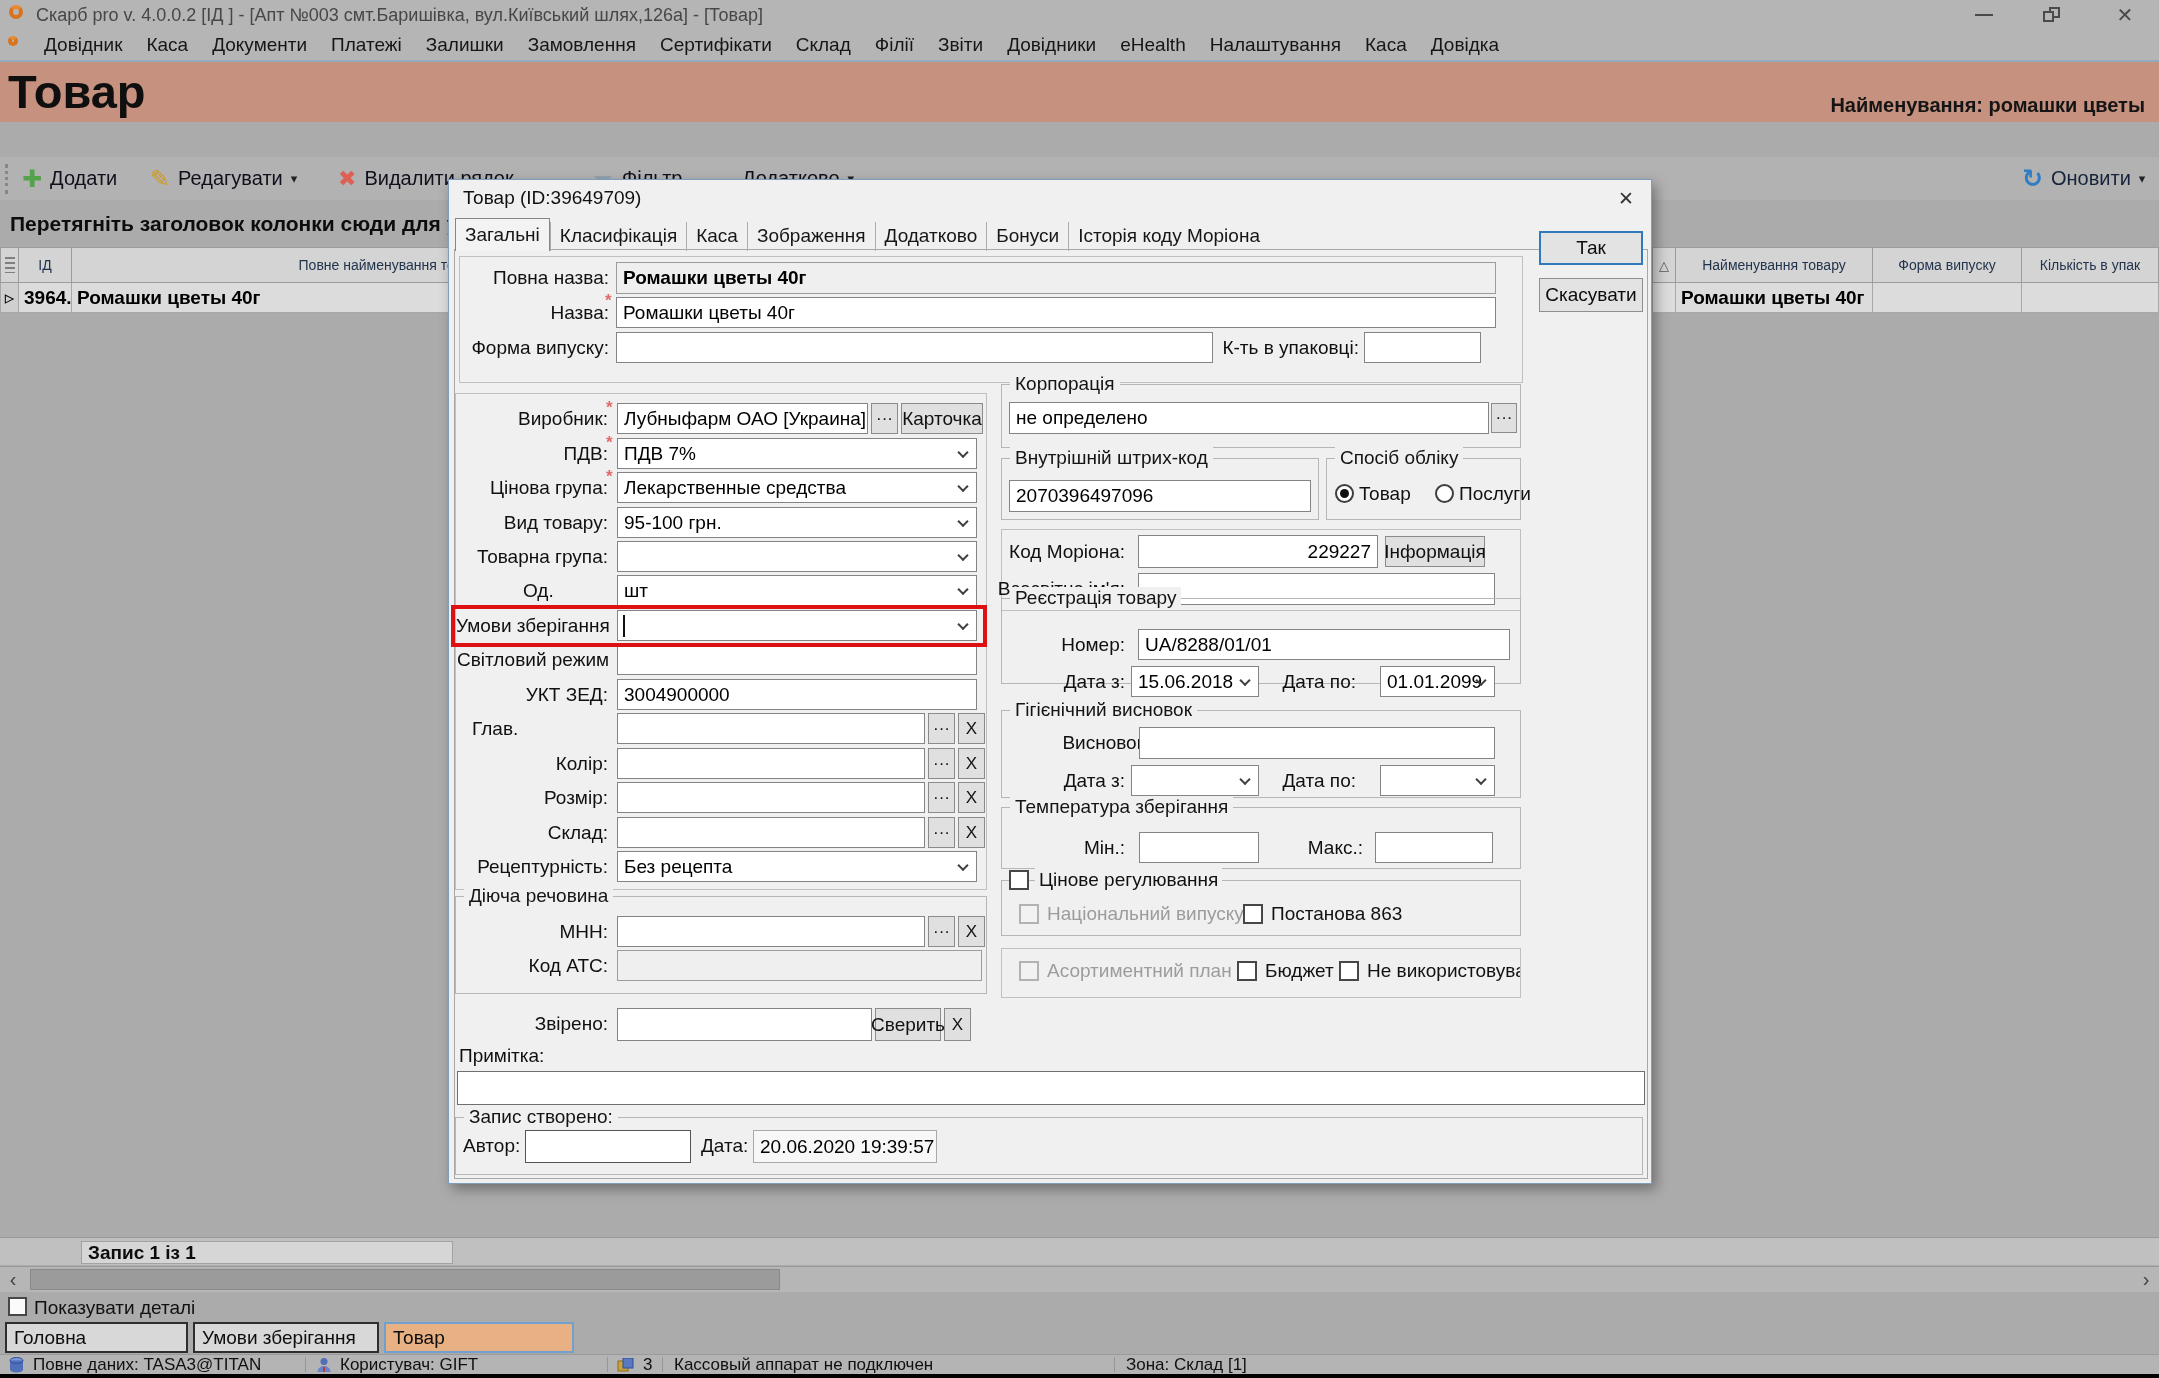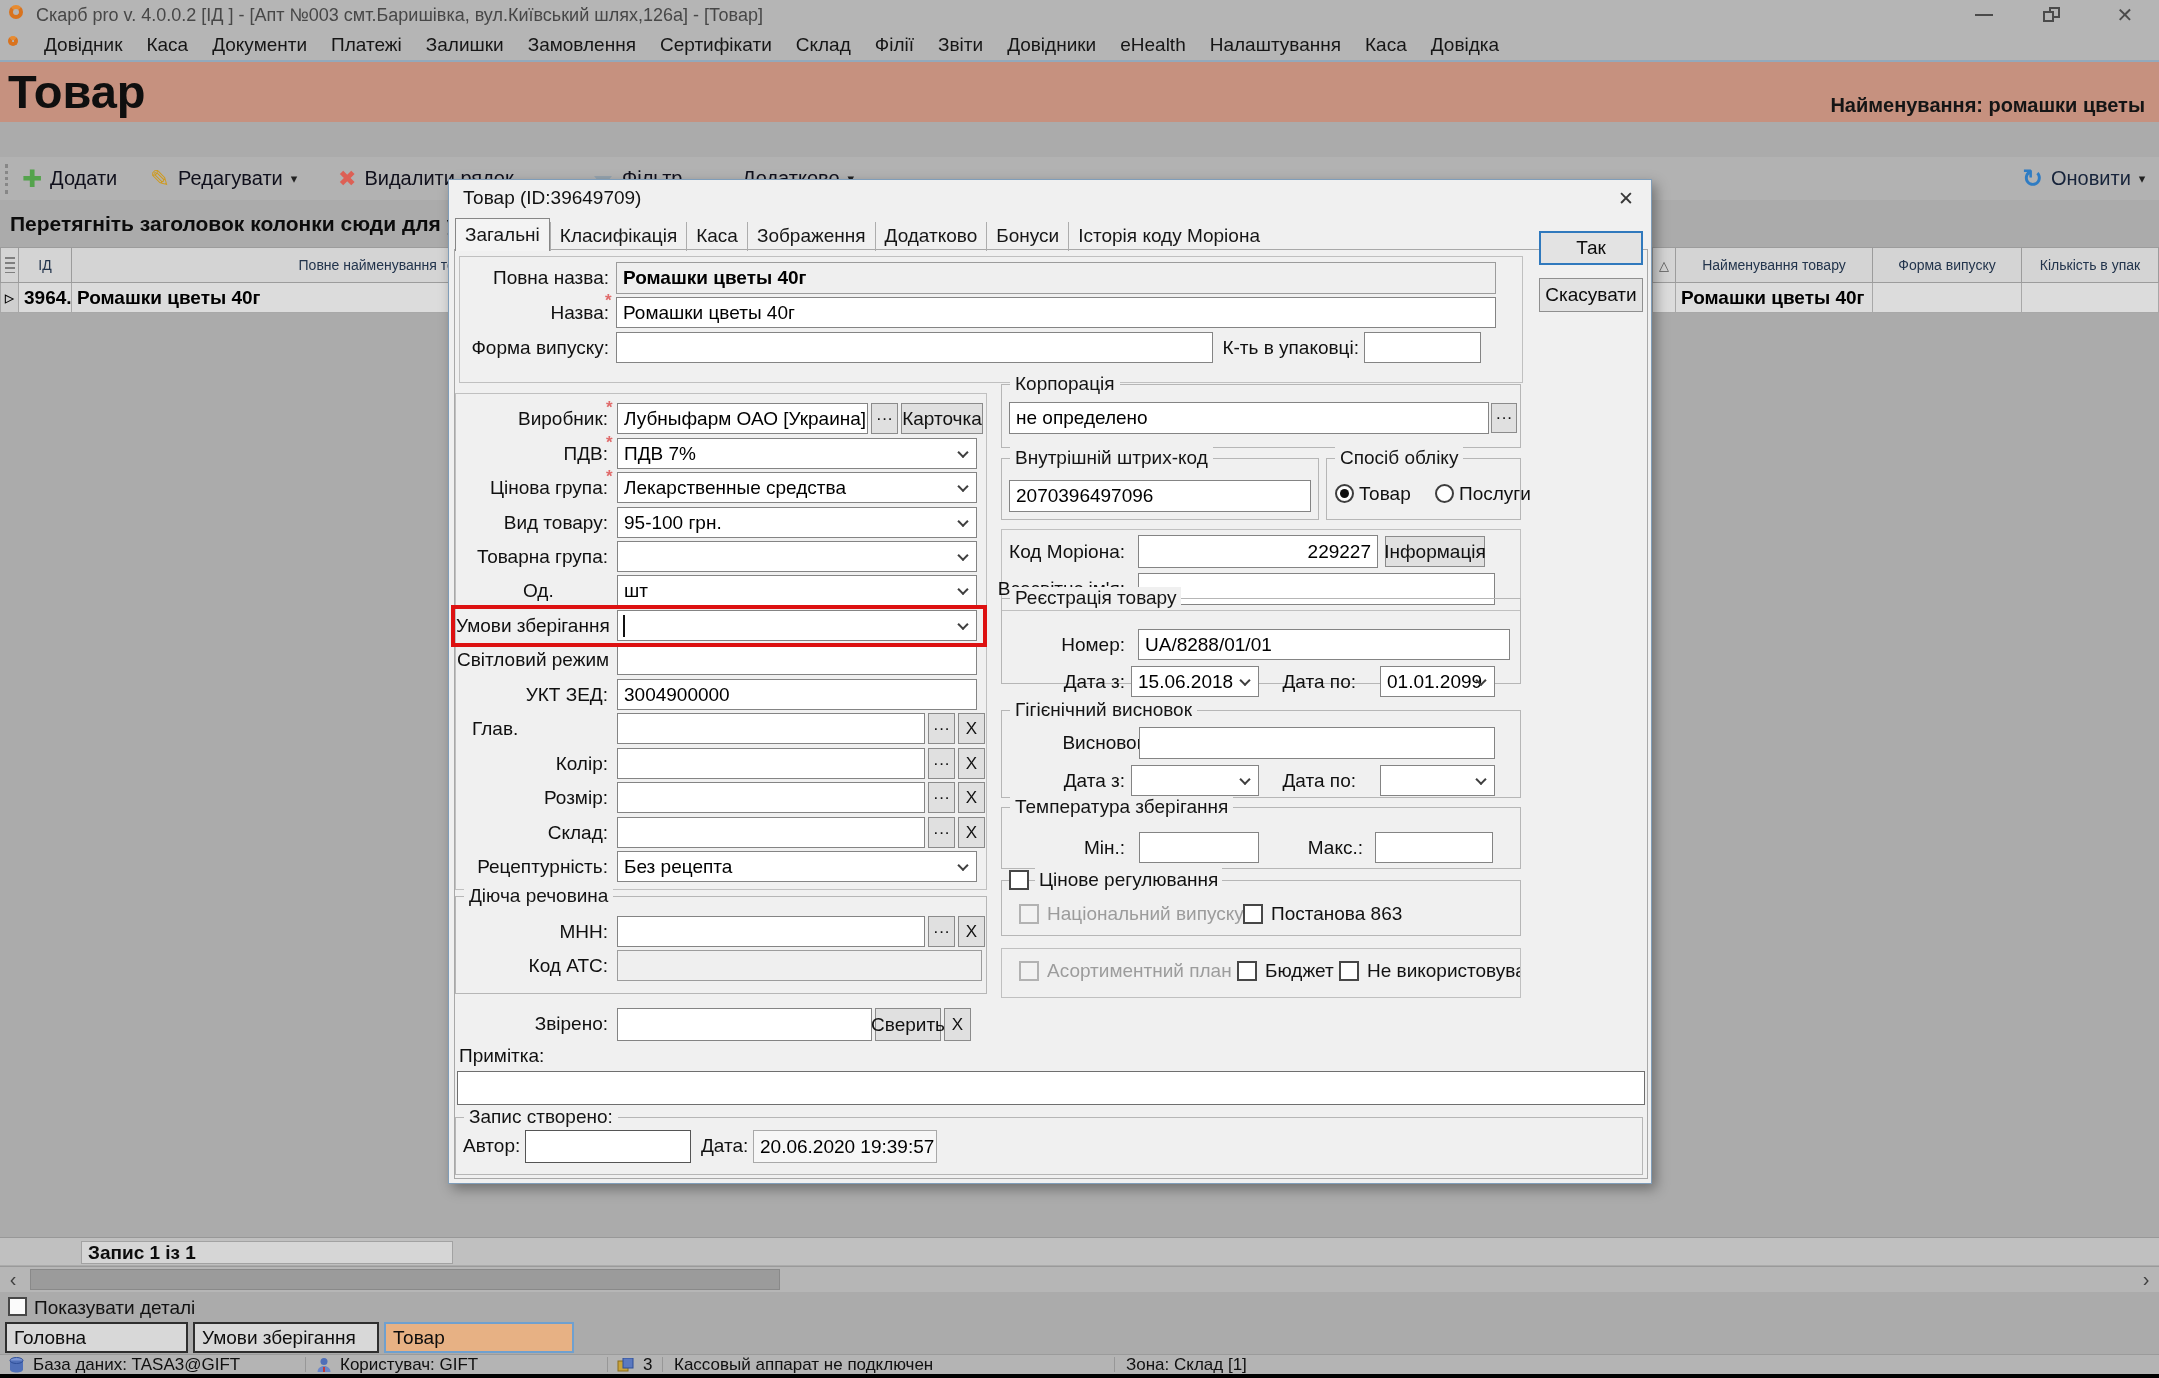--- a/index.html
+++ b/index.html
@@ -218,21 +218,21 @@
   <div class="btab active" style="left:384px; width:190px;">
       <span>Товар</span>
     </div>
 
   <div class="statusbar">
     <svg class="abs" style="left:8px; top:2px;" width="17" height="16">
         <ellipse cx="8.5" cy="3.5" rx="6.5" ry="3" fill="#7d96d4"></ellipse>
         <path d="M2 3.5v9c0 1.7 2.9 3 6.5 3s6.5-1.3 6.5-3v-9" fill="#4f6fb8"></path>
         <ellipse cx="8.5" cy="3.5" rx="6.5" ry="3" fill="none" stroke="#2f4f98"></ellipse>
       </svg>
-    <span class="st-text" style="left:33px;">База даних: TASA3@GIFT</span>
+    <span class="st-text" style="left:33px;">Повне даних: TASA3@TITAN</span>
     <span class="st-sep" style="left:305px;"></span>
     <svg class="abs" style="left:316px; top:2px;" width="16" height="16">
         <circle cx="8" cy="4.5" r="3.5" fill="#4f6fb8"></circle>
         <path d="M1.5 15c0-3.6 2.9-6 6.5-6s6.5 2.4 6.5 6z" fill="#6b86c8"></path>
         <rect x="7" y="10" width="2" height="5" fill="#c23b3b"></rect>
       </svg>
     <span class="st-text" style="left:340px;">Користувач: GIFT</span>
     <span class="st-sep" style="left:607px;"></span>
     <svg class="abs" style="left:617px; top:3px;" width="18" height="14">
         <rect x="1" y="3" width="10" height="10" fill="#c9a33a" stroke="#8a6d1c"></rect>

